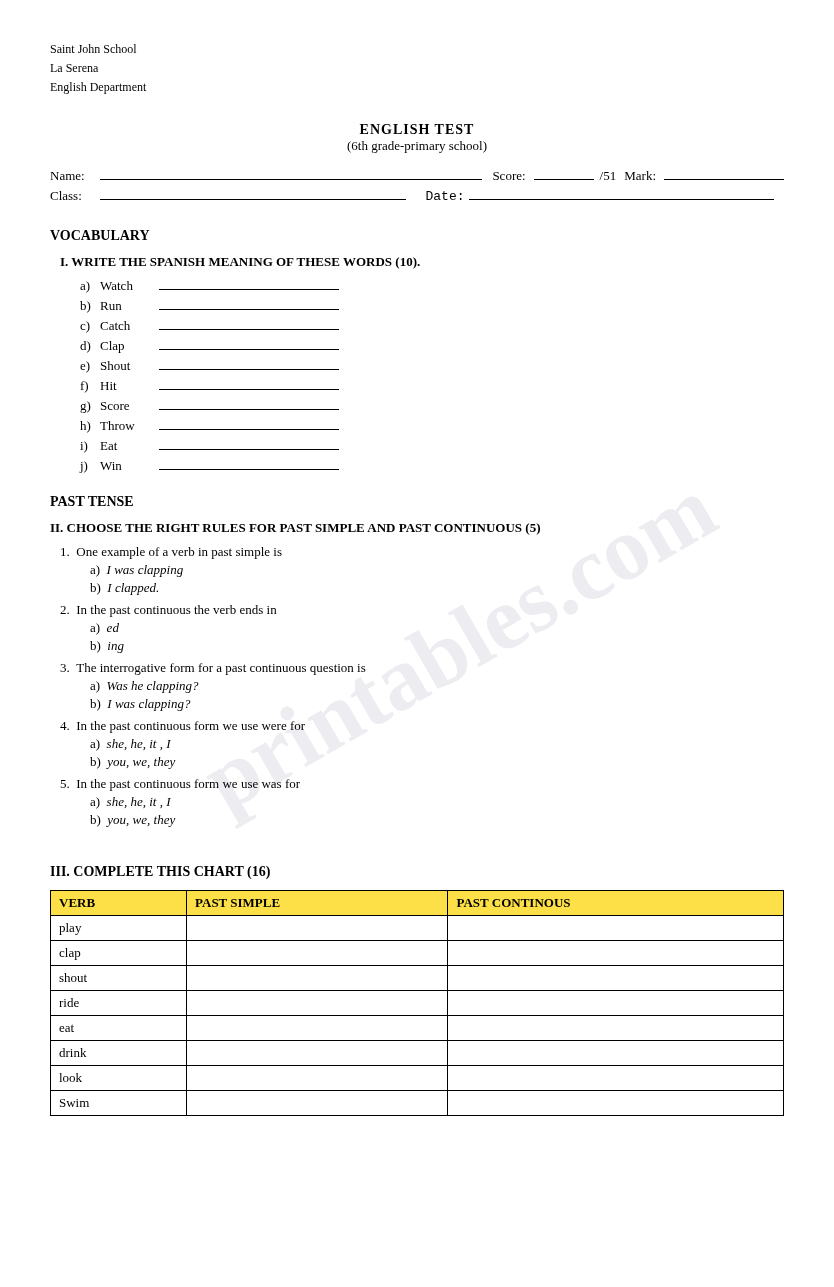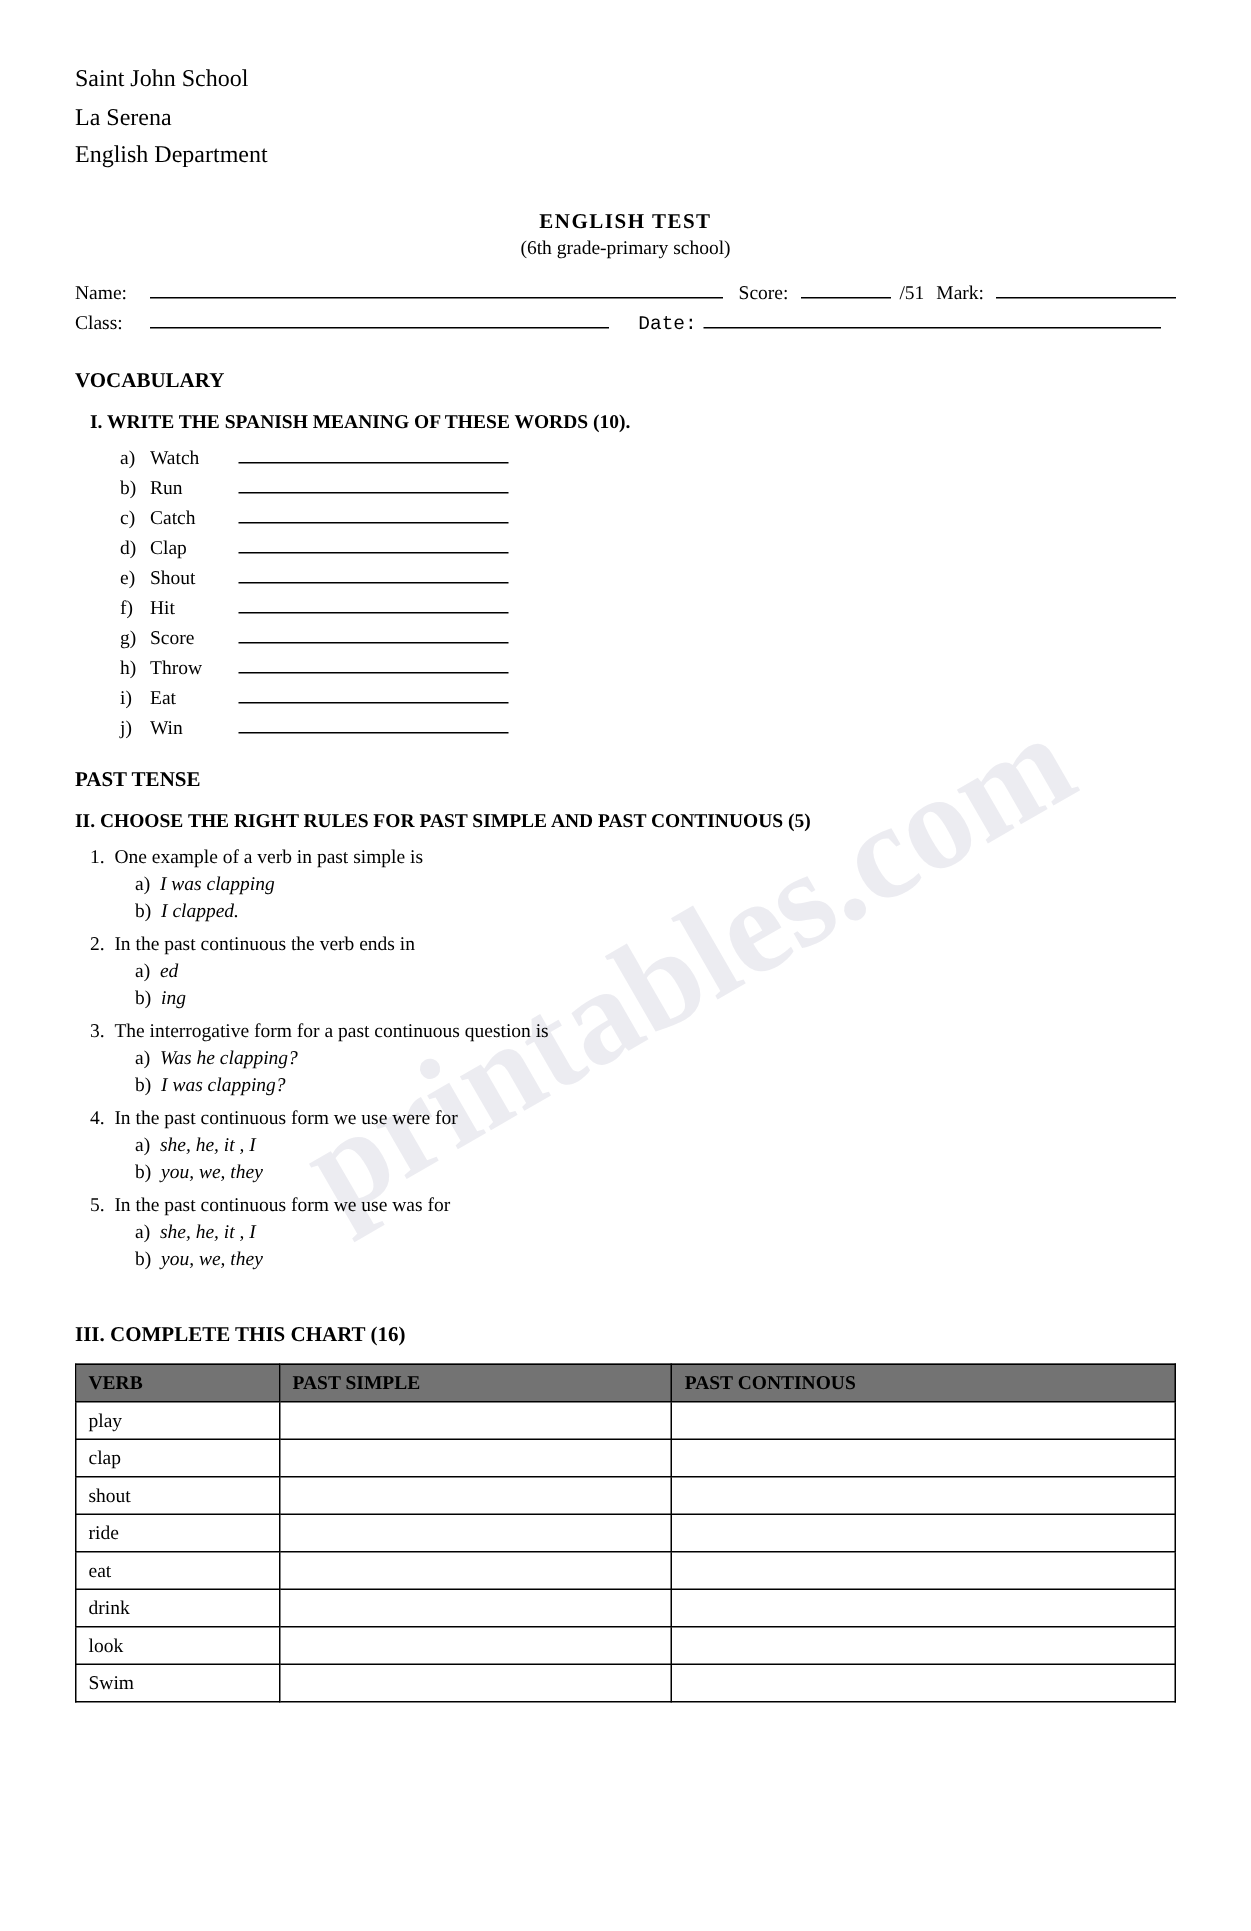--- a/index.html
+++ b/index.html
@@ -28,21 +28,21 @@
       z-index: 0;
       line-height: 1.2;
     }
 
     .content {
       position: relative;
       z-index: 1;
     }
 
     .school-info {
-      font-size: 16px;
+      font-size: 12px;
       line-height: 1.6;
       margin-bottom: 4px;
     }
 
     .title-block {
       text-align: center;
       margin-bottom: 14px;
       margin-top: 24px;
     }
 
@@ -159,21 +159,21 @@
     }
 
     .verb-table th, .verb-table td {
       border: 1px solid #000;
       padding: 4px 8px;
       text-align: left;
     }
 
     .verb-table th {
       font-weight: bold;
-      background: #737373;
+      background: #fde047;
       font-family: Liberation Serif, serif;
     }
 
     .verb-table td {
       height: 22px;
     }
 
     .form-row {
       display: flex;
       align-items: baseline;

